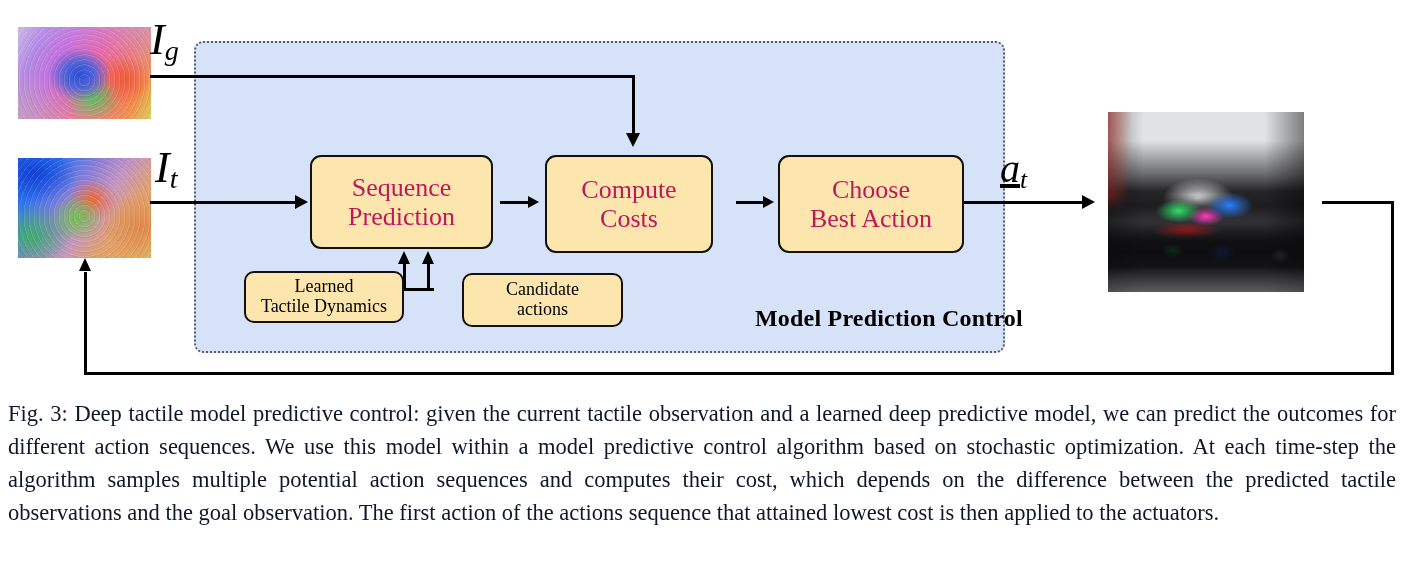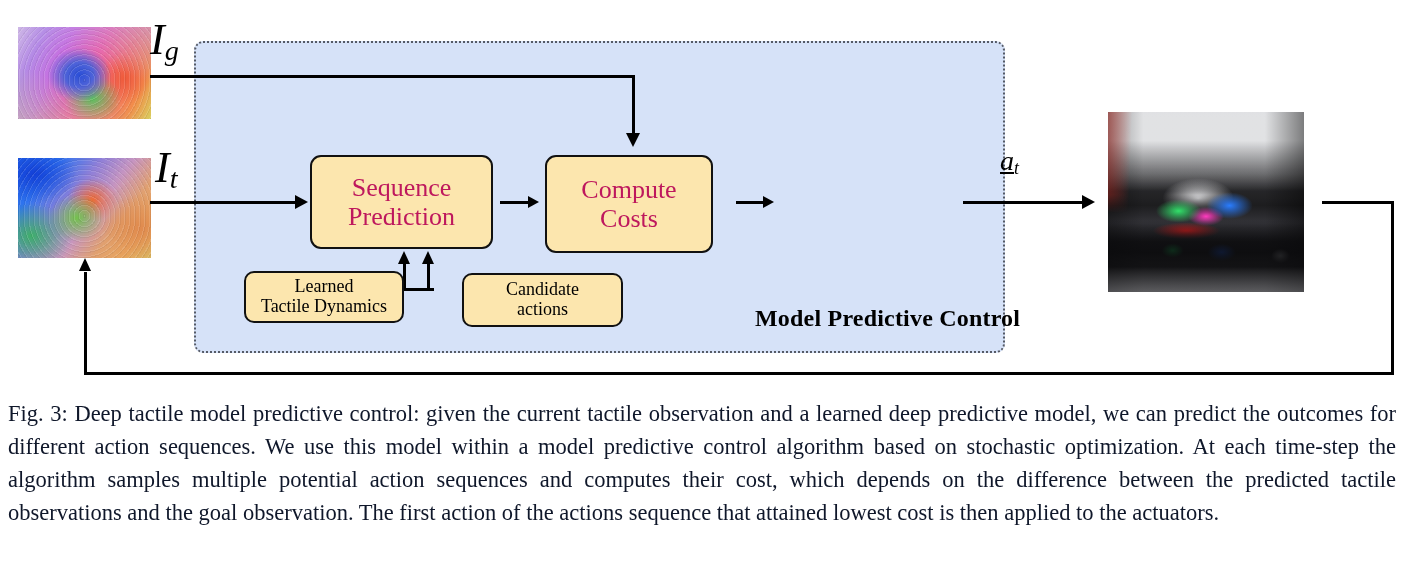--- a/index.html
+++ b/index.html
@@ -168,21 +168,21 @@
   
   .mathlbl {
     position: absolute;
     font-family: "Liberation Serif", "DejaVu Serif", serif;
     font-style: italic;
     color: #000;
     white-space: nowrap;
   }
   #lbl-ig { left: 150px; top: 14px; font-size: 44px; }
   #lbl-it { left: 155px; top: 142px; font-size: 44px; }
-  #lbl-at { left: 1000px; top: 145px; font-size: 28px; text-decoration: underline; }
+  #lbl-at { left: 1000px; top: 145px; font-size: 40px; text-decoration: underline; }
   .mathlbl sub {
     font-size: 0.64em;
     vertical-align: -0.22em;
     font-style: italic;
   }
 
   
   .ln { position: absolute; background: #000; }
   .lh { height: 3px; }
   .lv { width: 3px; }
@@ -275,36 +275,39 @@
   <div class="arrow-u" style="left:79px; top:258px;"></div>
 
   <div class="pbox" id="box-seq">
     <span class="inner">Sequence<br>Prediction</span>
   </div>
 
   <div class="pbox" id="box-cost">
     <span class="inner">Compute<br>Costs</span>
   </div>
 
+  <div class="pbox" id="box-best">
+    <span class="inner">Choose<br>Best Action</span>
+  </div>
 
   <div class="sbox" id="box-dyn">
     <span class="inner">Learned<br>Tactile Dynamics</span>
   </div>
 
   <div class="sbox" id="box-cand">
     <span class="inner">Candidate<br>actions</span>
   </div>
 
   <div class="mathlbl" id="lbl-ig"><span>I</span><sub>g</sub></div>
 
   <div class="mathlbl" id="lbl-it"><span>I</span><sub>t</sub></div>
 
   <div class="mathlbl" id="lbl-at"><span>a</span><sub>t</sub></div>
 
-  <div id="mpc-label">Model Predictive Control</div>
+  <div id="mpc-label">Model Prediction Control</div>
 
   <div id="img-robot">
     <div class="ph ph1"></div>
     <div class="ph ph2"></div>
     <div class="ph ph3"></div>
     <div class="ph ph4"></div>
   </div>
 
 </div>
 

